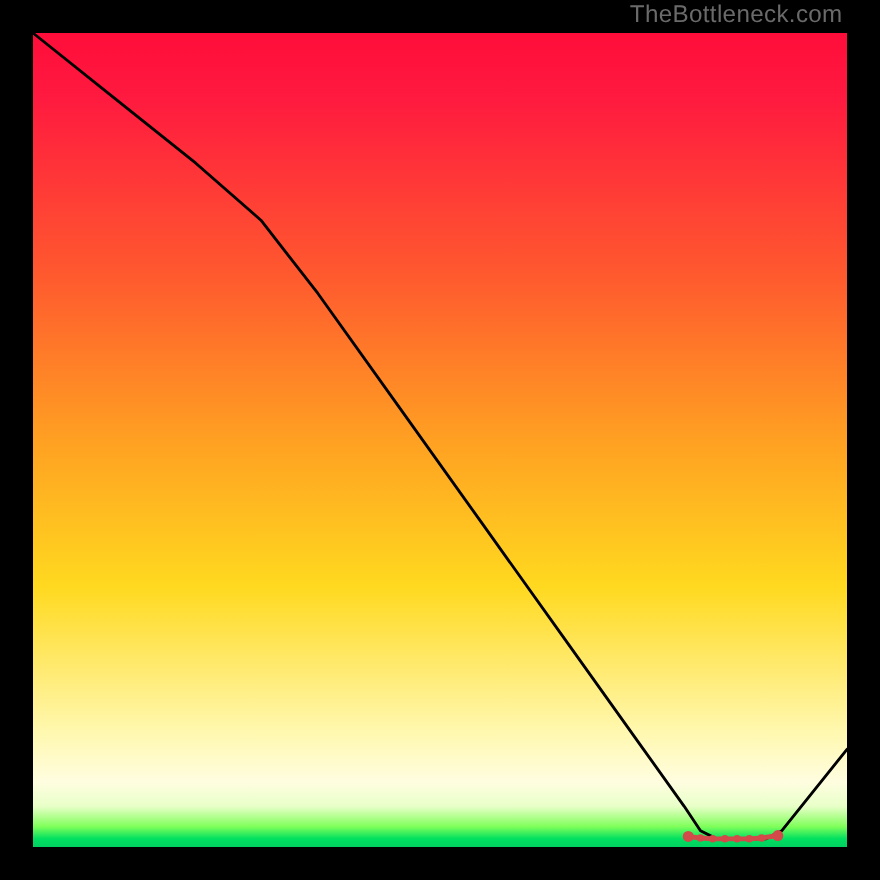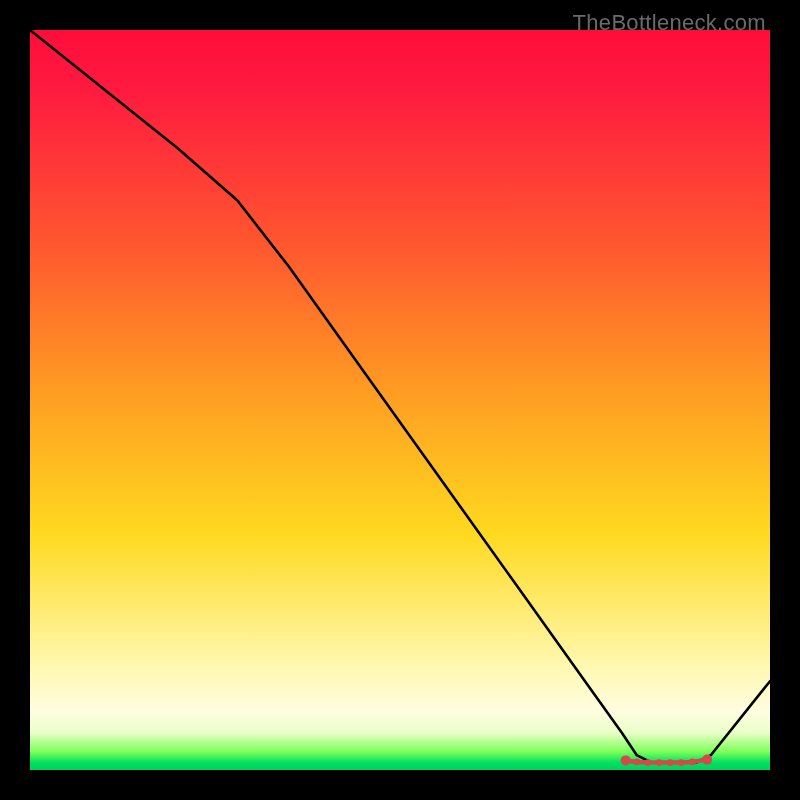--- a/index.html
+++ b/index.html
@@ -34,21 +34,21 @@
       #fff8b0 86%,
       #fffde0 92%,
       #e8ffc8 95%,
       #7fff5a 97.5%,
       #00e060 99%,
       #00d060 100%
     );
   }
   .watermark {
     position: absolute;
-    top: 10px;
+    top: 0;
     right: 34px;
     color: #6a6a6a;
     font-size: 22px;
     font-weight: 500;
     letter-spacing: 0.3px;
     user-select: none;
   }
   svg.overlay {
     position: absolute;
     left: 0;

